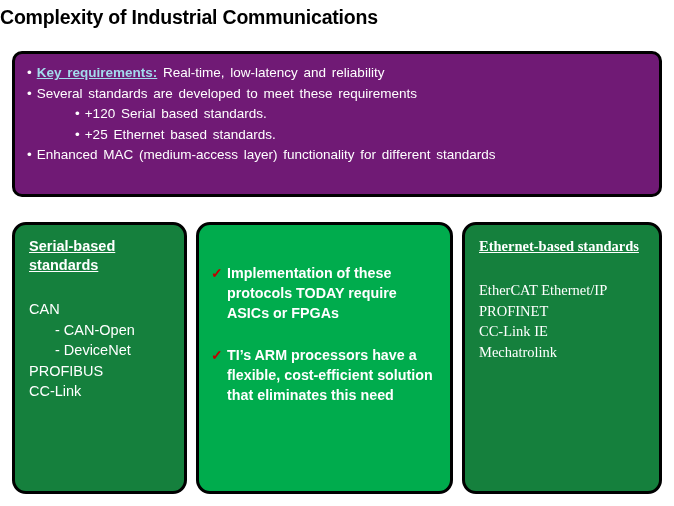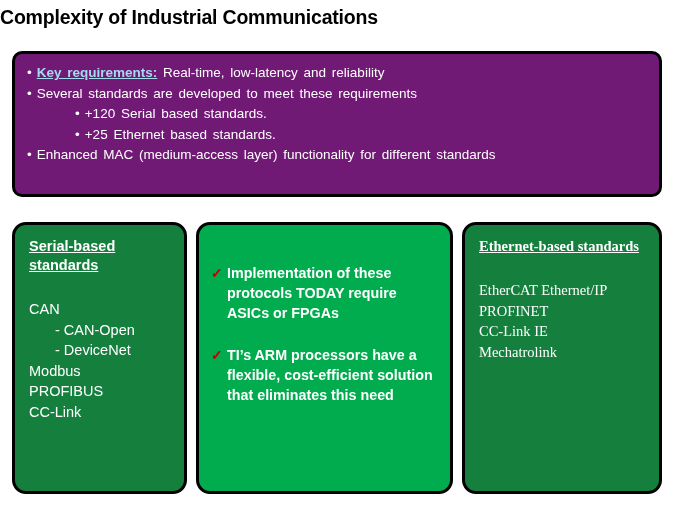--- a/index.html
+++ b/index.html
@@ -153,21 +153,20 @@
   <div class="g-line g-sub">+25 Ethernet based standards.</div>
   <div class="g-line g-bullet">Enhanced MAC (medium-access layer) functionality for different standards</div>
 </div>
 
 <div class="panel panel-blue" id="panel-serial">
   <div class="panel-heading">Serial-based standards</div>
   <div class="panel-list" id="serial-list">
       <div class="">CAN</div>
       <div class="indent">- CAN-Open</div>
       <div class="indent">- DeviceNet</div>
-      <div class="">Modbus</div>
       <div class="">PROFIBUS</div>
       <div class="">CC-Link</div>
     </div>
 </div>
 
 <div class="panel panel-green" id="panel-middle">
   <div id="middle-list">
       <div class="check-item"><span class="check-mark">✓</span><span>Implementation of these protocols TODAY require ASICs or FPGAs</span></div>
       <div class="check-item"><span class="check-mark">✓</span><span>TI’s ARM processors have a flexible, cost-efficient solution that eliminates this need</span></div>
     </div>

